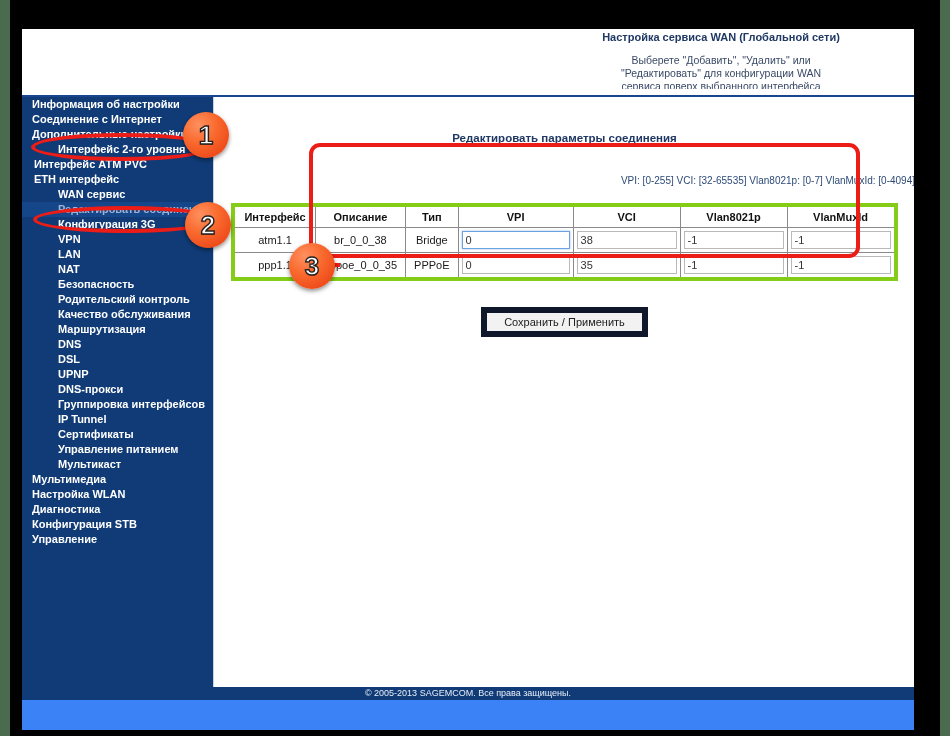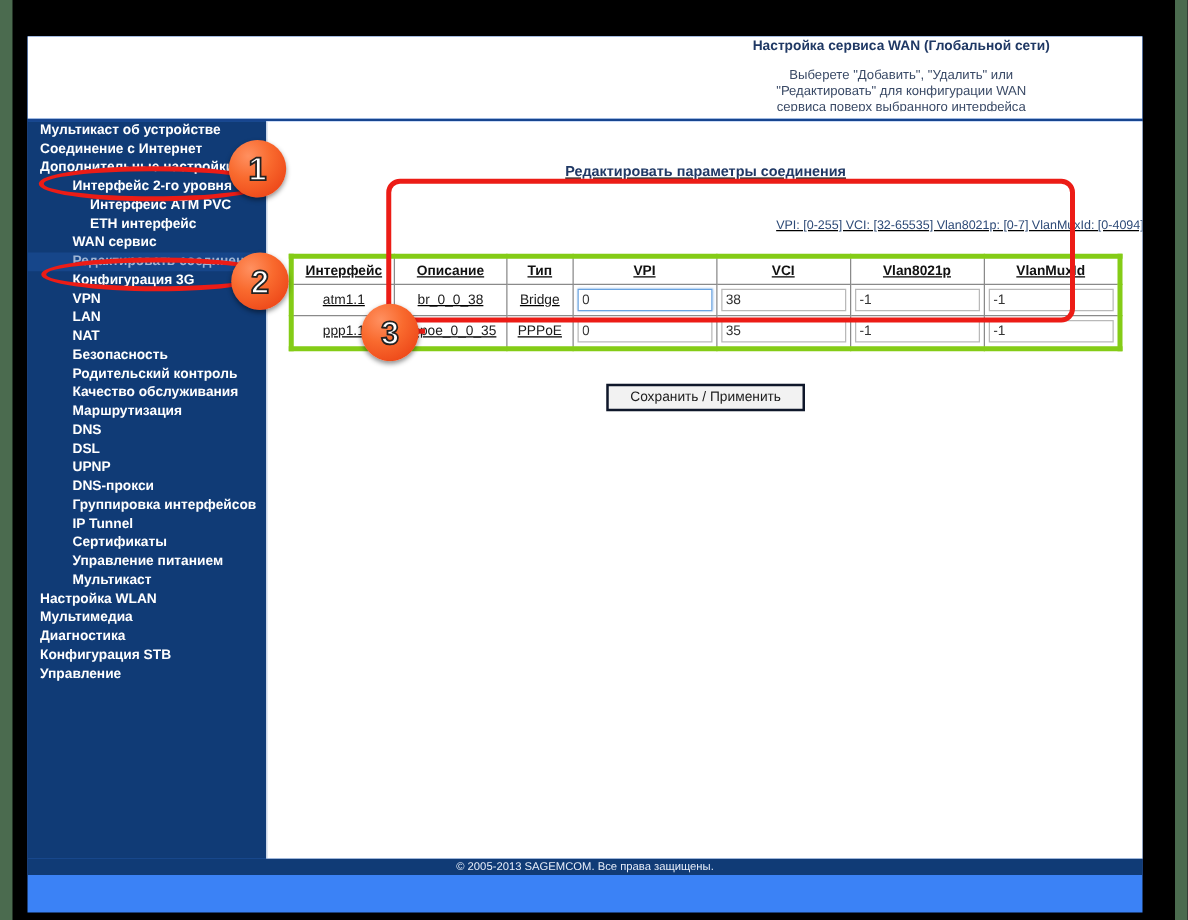--- a/index.html
+++ b/index.html
@@ -88,34 +88,33 @@
     font-size: 11px;
     font-weight: bold;
     color: #ffffff;
     line-height: 15px;
     height: 15px;
     white-space: nowrap;
     overflow: hidden;
   }
   .menu-item.lvl0 { padding-left: 10px; }
   .menu-item.lvl1 { padding-left: 36px; }
-  .menu-item.lvl2 { padding-left: 25px; margin-left: 25px; }
+  .menu-item.lvl2 { padding-left: 12px; }
   .menu-item.current {
     color: #9db4d4;
     background: #16468a;
   }
 
   
   .content {
     position: absolute;
     left: 191px; top: 68px;
     width: 701px; height: 590px;
     background: #ffffff;
     border-left: 1px solid #c7d3e3;
-    text-decoration: underline;
   }
   .content-title {
     text-align: center;
     font-size: 11.5px;
     font-weight: bold;
     color: #1f3864;
     margin-top: 35px;
   }
   .content-hint {
     text-align: right;
@@ -179,21 +178,21 @@
 
   .save-row {
     margin-top: 26px;
     text-align: center;
   }
   .save-btn {
     font-family: "Liberation Sans", sans-serif;
     font-size: 11px;
     color: #202020;
     background: #f2f2f2;
-    border: 2px solid #0f172a;
+    border: 6px solid #0f172a;
     padding: 3px 17px;
     cursor: pointer;
   }
 
   
   .footer {
     position: absolute;
     left: 0; top: 658px;
     width: 892px; height: 13px;
     background: #103b76;
@@ -254,21 +253,21 @@
         <div class="header-sub" style="margin-top:0;">"Редактировать" для конфигурации WAN</div>
         <div class="header-sub-clip">
           <div class="header-sub" style="margin-top:0;">сервиса поверх выбранного интерфейса</div>
         </div>
       </div>
     </div>
     <div class="header-rule"></div>
 
     <div class="sidebar">
       <div class="menu" id="menu">
-          <div class="menu-item lvl0">Мультикаст об устройстве</div>
+          <div class="menu-item lvl0">Информация об настройки</div>
           <div class="menu-item lvl0">Соединение с Интернет</div>
           <div class="menu-item lvl0">Дополнительные настройки</div>
           <div class="menu-item lvl1">Интерфейс 2-го уровня</div>
           <div class="menu-item lvl2">Интерфейс ATM PVC</div>
           <div class="menu-item lvl2">ETH интерфейс</div>
           <div class="menu-item lvl1">WAN сервис</div>
           <div class="menu-item lvl1 current">Редактировать соединения</div>
           <div class="menu-item lvl1">Конфигурация 3G</div>
           <div class="menu-item lvl1">VPN</div>
           <div class="menu-item lvl1">LAN</div>
@@ -279,22 +278,22 @@
           <div class="menu-item lvl1">Маршрутизация</div>
           <div class="menu-item lvl1">DNS</div>
           <div class="menu-item lvl1">DSL</div>
           <div class="menu-item lvl1">UPNP</div>
           <div class="menu-item lvl1">DNS-прокси</div>
           <div class="menu-item lvl1">Группировка интерфейсов</div>
           <div class="menu-item lvl1">IP Tunnel</div>
           <div class="menu-item lvl1">Сертификаты</div>
           <div class="menu-item lvl1">Управление питанием</div>
           <div class="menu-item lvl1">Мультикаст</div>
+          <div class="menu-item lvl0">Мультимедиа</div>
           <div class="menu-item lvl0">Настройка WLAN</div>
-          <div class="menu-item lvl0">Мультимедиа</div>
           <div class="menu-item lvl0">Диагностика</div>
           <div class="menu-item lvl0">Конфигурация STB</div>
           <div class="menu-item lvl0">Управление</div>
         </div>
     </div>
 
     <div class="content">
       <div class="content-title">Редактировать параметры соединения</div>
       <div class="content-hint">VPI: [0-255] VCI: [32-65535] Vlan8021p: [0-7] VlanMuxId: [0-4094]</div>
 

